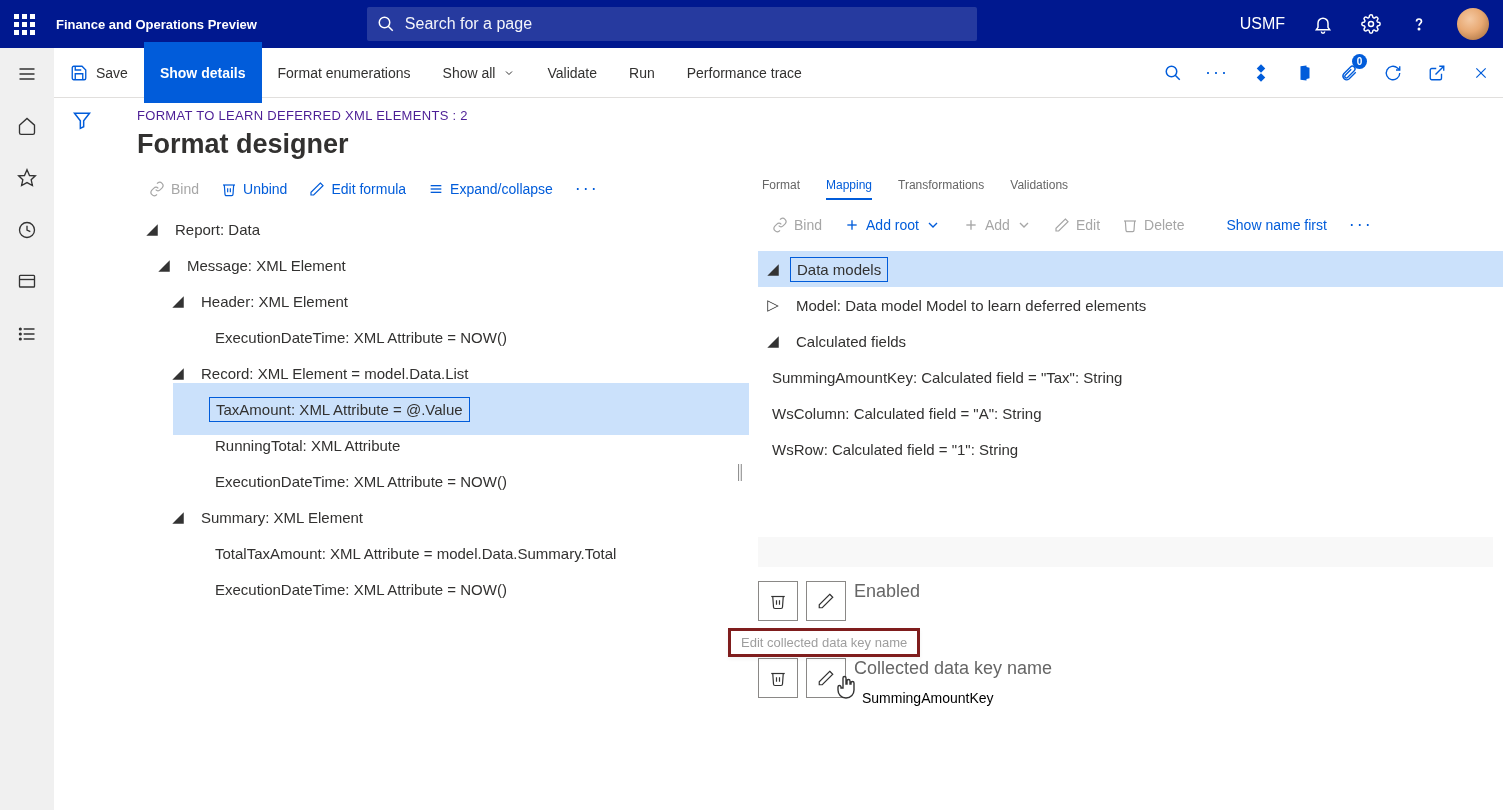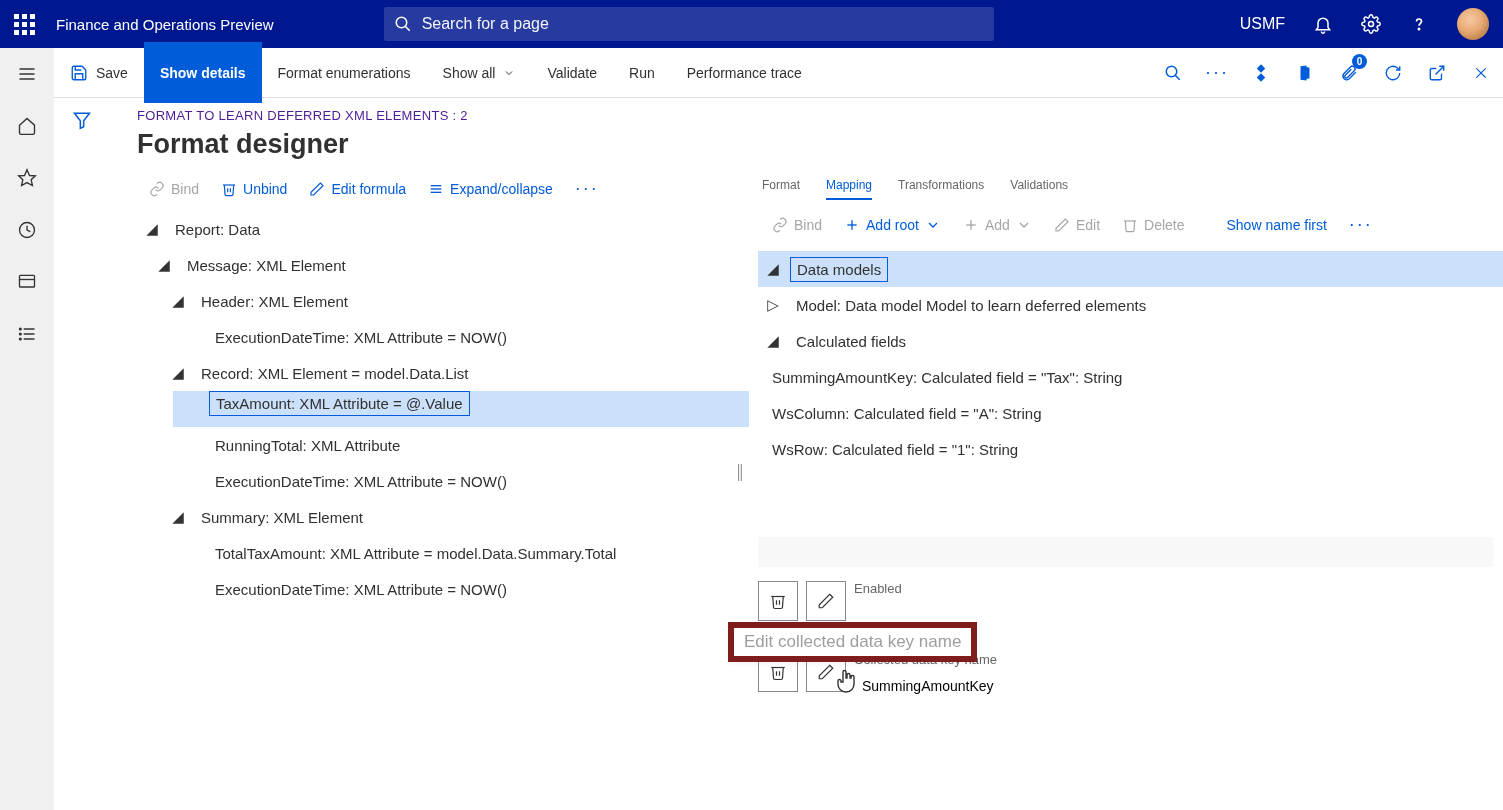--- a/index.html
+++ b/index.html
@@ -3,21 +3,21 @@
   <meta charset="utf-8">
   <style>
     * { margin: 0; padding: 0; box-sizing: border-box; }
     body { font-family: "Segoe UI", Arial, sans-serif; font-size: 14px; color: #323130; overflow: hidden; }
 
     
     .header { background: #00188F; height: 48px; display: flex; align-items: center; color: white; }
     .waffle { width: 48px; height: 48px; display: flex; align-items: center; justify-content: center; cursor: pointer; }
     .waffle-icon { display: grid; grid-template-columns: repeat(3, 5px); grid-gap: 3px; }
     .waffle-icon span { width: 5px; height: 5px; background: white; }
-    .app-title { font-size: 15px; font-weight: 400; padding-left: 8px; flex: 0 0 auto; }
+    .app-title { font-size: 13px; font-weight: 700; padding-left: 8px; flex: 0 0 auto; }
     .header-spacer { flex: 0 0 100px; }
     .search-box { display: flex; align-items: center; background: rgba(255,255,255,0.15); height: 34px; width: 610px; border-radius: 2px; margin-left: 10px; }
     .search-box svg { margin: 0 10px; }
     .search-box input { background: transparent; border: none; outline: none; color: white; font-size: 16px; flex: 1; }
     .search-box input::placeholder { color: white; opacity: 0.95; }
     .header-right { margin-left: auto; display: flex; align-items: center; }
     .company { font-size: 16px; padding: 0 14px; }
     .header-icon-btn { width: 48px; height: 48px; display: flex; align-items: center; justify-content: center; cursor: pointer; }
     .avatar { width: 32px; height: 32px; border-radius: 50%; background: radial-gradient(circle at 40% 35%, #f4c9a3 0%, #e8a973 45%, #9c6536 100%); margin: 0 14px; }
 
@@ -58,21 +58,21 @@
     
     .tree { padding: 4px 0 0 36px; font-size: 15px; }
     .tree-row { display: flex; align-items: center; height: 36px; }
     .expander { width: 14px; text-align: center; cursor: pointer; color: #333; margin-right: 10px; user-select: none; }
     .tree-label { padding: 3px 6px; }
     .ind1 { padding-left: 12px; }
     .ind2 { padding-left: 26px; }
     .ind3 { padding-left: 40px; }
     .tree-row.selected .bar { background: #CBE1FB; }
     .tree-row.selected .tree-label { border: 1px solid #015CDA; background: #CBE1FB; }
-    .tree-row .bar { display: flex; align-items: flex-start; height: 36px; flex: 1; }
+    .tree-row .bar { display: flex; align-items: center; height: 52px; flex: 1; }
     .tree-row.selected .bar { margin-left: -36px; padding-left: 36px; margin-right: -10px; }
 
     .splitter { position: absolute; right: -6px; top: 290px; color: #888; cursor: col-resize; }
 
     
     .tabs { display: flex; gap: 26px; padding: 4px 0 10px 8px; border-bottom: 0; }
     .tab { color: #666; cursor: pointer; font-size: 12px; padding-bottom: 6px; }
     .tab.active { color: #015CDA; border-bottom: 2px solid #015CDA; font-weight: 400; }
 
     .right-tree { padding: 8px 0 0 4px; font-size: 15px; }
@@ -82,24 +82,24 @@
     .right-ind1 { padding-left: 10px; }
     .right-ind2 { padding-left: 48px; }
 
     
     .prop-area { margin-top: 70px; padding-left: 4px; }
     .prop-gap { height: 30px; background: #F8F8F8; margin-bottom: 14px; margin-right: 10px; }
     .prop-row { display: flex; align-items: flex-start; gap: 8px; margin-bottom: 22px; position: relative; }
     .square-btn { width: 40px; height: 40px; border: 1px solid #8A8886; background: white; display: flex; align-items: center; justify-content: center; cursor: pointer; }
     .square-btn svg { color: #333; }
     .prop-field { flex: 1; }
-    .prop-label { font-size: 13px; color: #666; margin-bottom: 4px; }
+    .prop-label { font-size: 18px; color: #666; margin-bottom: 4px; }
     .prop-input { width: 600px; height: 30px; border: 1px solid #ccc; padding: 2px 8px; font-size: 14px; background: #fafafa; }
     .prop-input.borderless { border: none; background: transparent; }
-    .tooltip { position: absolute; top: -30px; left: -30px; background: white; border: 6px solid #7f1d1d; padding: 4px 10px; color: #9e9e9e; font-size: 17px; box-shadow: 0 2px 4px rgba(0,0,0,0.05); }
+    .tooltip { position: absolute; top: -30px; left: -30px; background: white; border: 3px solid #7f1d1d; padding: 4px 10px; color: #9e9e9e; font-size: 13px; box-shadow: 0 2px 4px rgba(0,0,0,0.05); }
     .cursor-hand { position: absolute; top: 16px; left: 76px; pointer-events: none; }
   </style>
 </head>
 <body>
 
 <div class="header">
   <div class="waffle">
     <div class="waffle-icon">
         <span></span>
         <span></span>

